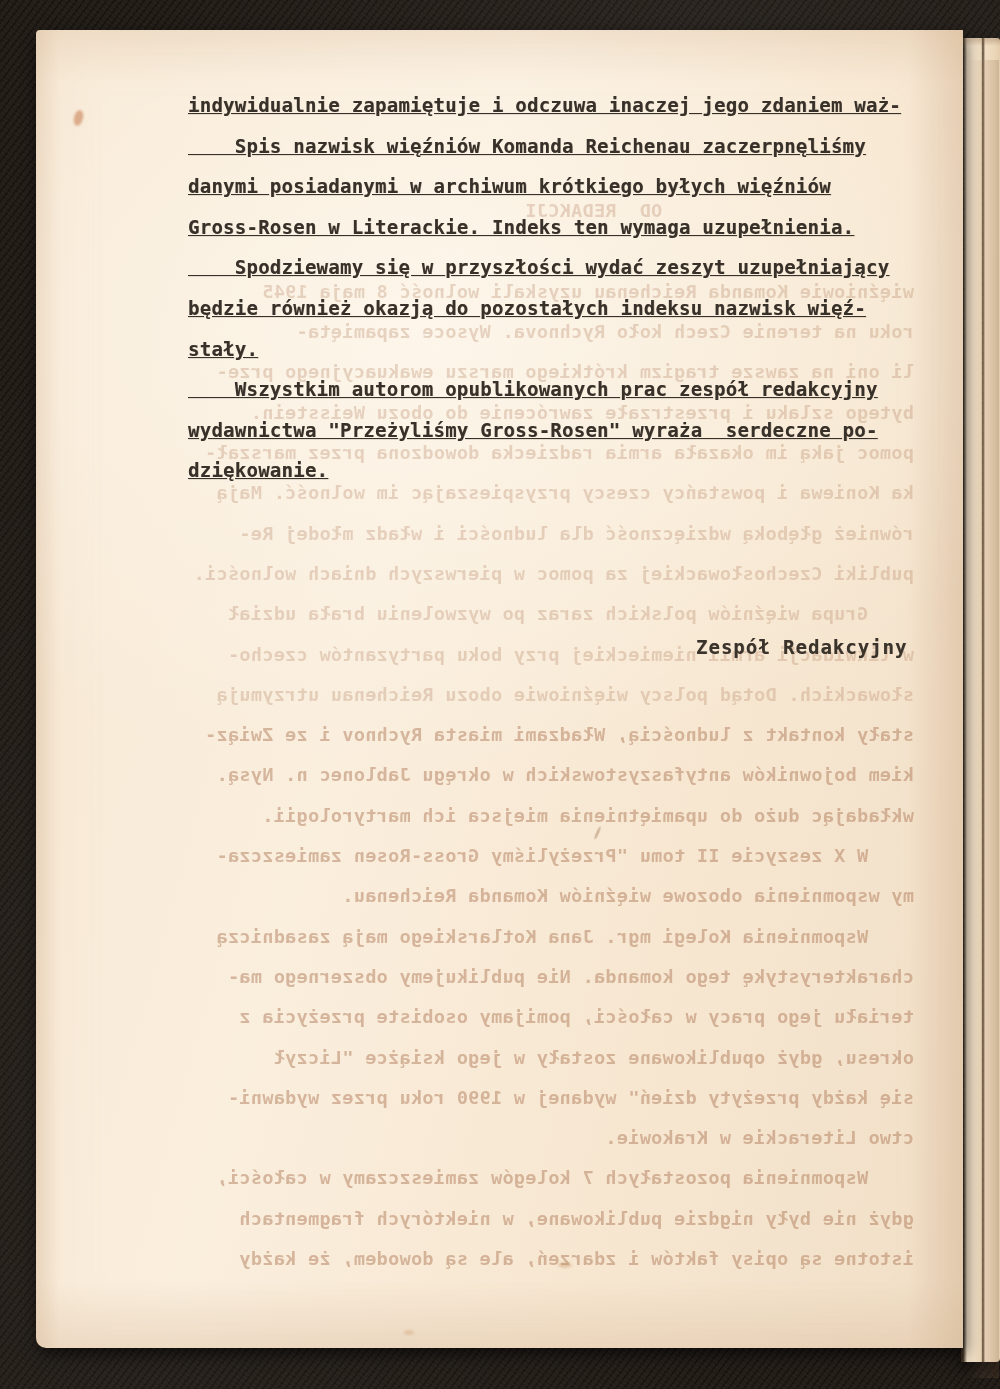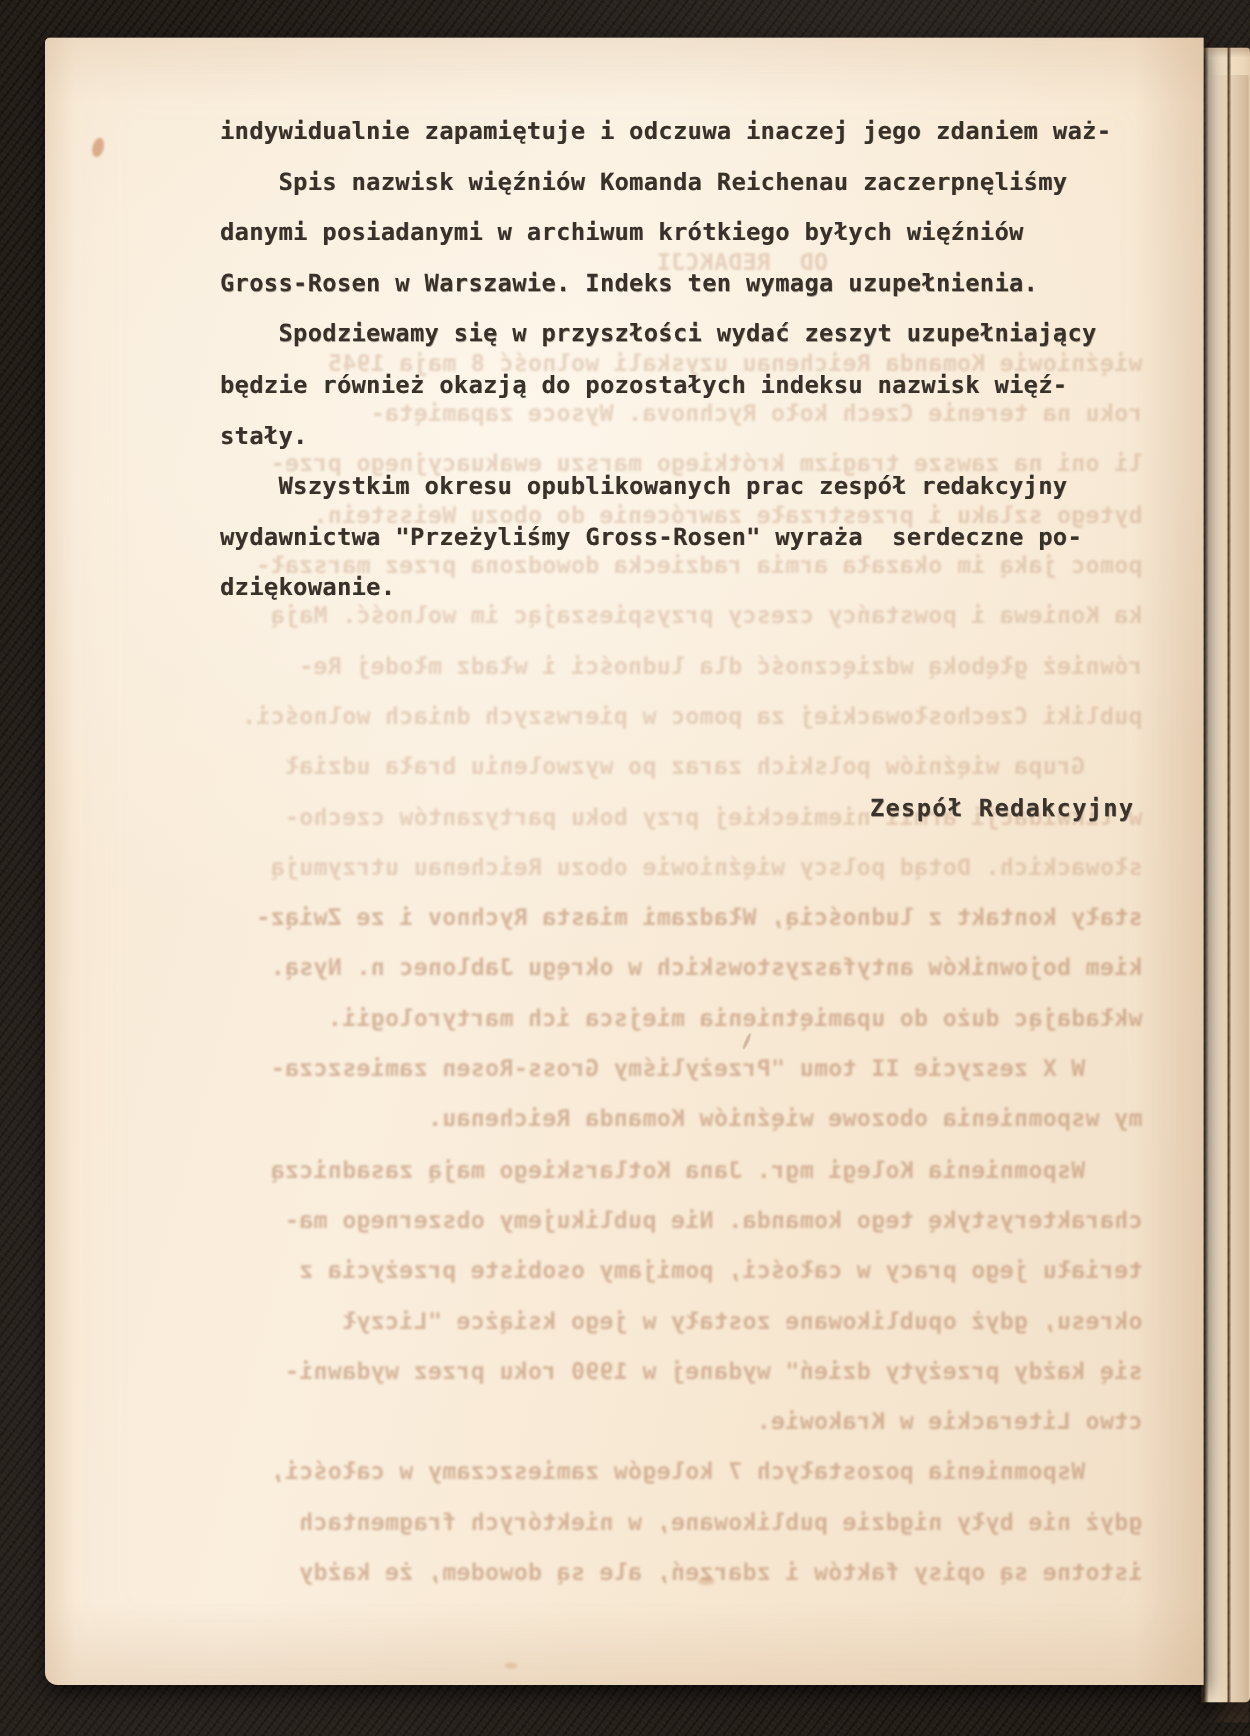--- a/index.html
+++ b/index.html
@@ -32,23 +32,24 @@
       radial-gradient(ellipse 120% 55% at 40% 22%, rgba(255,252,244,.55), transparent 62%),
       linear-gradient(to right, rgba(200,165,130,.30) 0, transparent 2.5%),
       linear-gradient(to left, rgba(185,145,105,.30) 0, transparent 6%),
       linear-gradient(to bottom, rgba(200,165,130,.20) 0, transparent 4%),
       linear-gradient(to top, rgba(195,160,125,.22) 0, transparent 5%),
       linear-gradient(105deg, #f7e8d3 0%, #faeedd 38%, #f7e7d1 68%, #f1dfc7 100%);
     box-shadow:2px 6px 16px rgba(0,0,0,.65), inset 0 0 60px rgba(235,210,180,.35);
   }
   
   .typed{
-    position:absolute;left:140px;top:55px;width:740px;
+    position:absolute;left:152px;top:55px;width:740px;
     color:#38312a;font-size:19px;font-weight:bold;letter-spacing:.25px;
     text-shadow:.4px .3px .4px rgba(70,58,45,.45);
+    text-decoration:underline;
   }
   .t-line{white-space:pre;height:40.6px;line-height:40.6px;overflow:visible;}
   .signature{
     position:absolute;left:660px;top:606px;
     color:#3a332b;font-size:19px;font-weight:bold;letter-spacing:1px;white-space:pre;
     text-shadow:.4px .3px .4px rgba(70,58,45,.45);
   }
   
   .bleed{
     position:absolute;left:148px;top:121px;width:730px;
@@ -108,25 +109,25 @@
         <div class="g-line">ctwo Literackie w Krakowie.</div>
         <div class="g-line">    Wspomnienia pozostałych 7 kolegów zamieszczamy w całości,</div>
         <div class="g-line">gdyż nie były nigdzie publikowane, w niektórych fragmentach</div>
         <div class="g-line">istotne są opisy faktów i zdarzeń, ale są dowodem, że każdy</div>
       </div>
 
     <div class="typed">
         <div class="t-line">indywidualnie zapamiętuje i odczuwa inaczej jego zdaniem waż-</div>
         <div class="t-line">    Spis nazwisk więźniów Komanda Reichenau zaczerpnęliśmy</div>
         <div class="t-line">danymi posiadanymi w archiwum krótkiego byłych więźniów</div>
-        <div class="t-line">Gross-Rosen w Warszawie. Indeks ten wymaga uzupełnienia.</div>
+        <div class="t-line">Gross-Rosen w Literackie. Indeks ten wymaga uzupełnienia.</div>
         <div class="t-line">    Spodziewamy się w przyszłości wydać zeszyt uzupełniający</div>
         <div class="t-line">będzie również okazją do pozostałych indeksu nazwisk więź-</div>
         <div class="t-line">stały.</div>
-        <div class="t-line">    Wszystkim okresu opublikowanych prac zespół redakcyjny</div>
+        <div class="t-line">    Wszystkim autorom opublikowanych prac zespół redakcyjny</div>
         <div class="t-line">wydawnictwa "Przeżyliśmy Gross-Rosen" wyraża  serdeczne po-</div>
         <div class="t-line">dziękowanie.</div>
       </div>
 
     <div class="signature">Zespół Redakcyjny</div>
 
     <div class="crease"></div>
 
     <div class="speck speck-3"></div>
     <div class="speck speck-4"></div>

